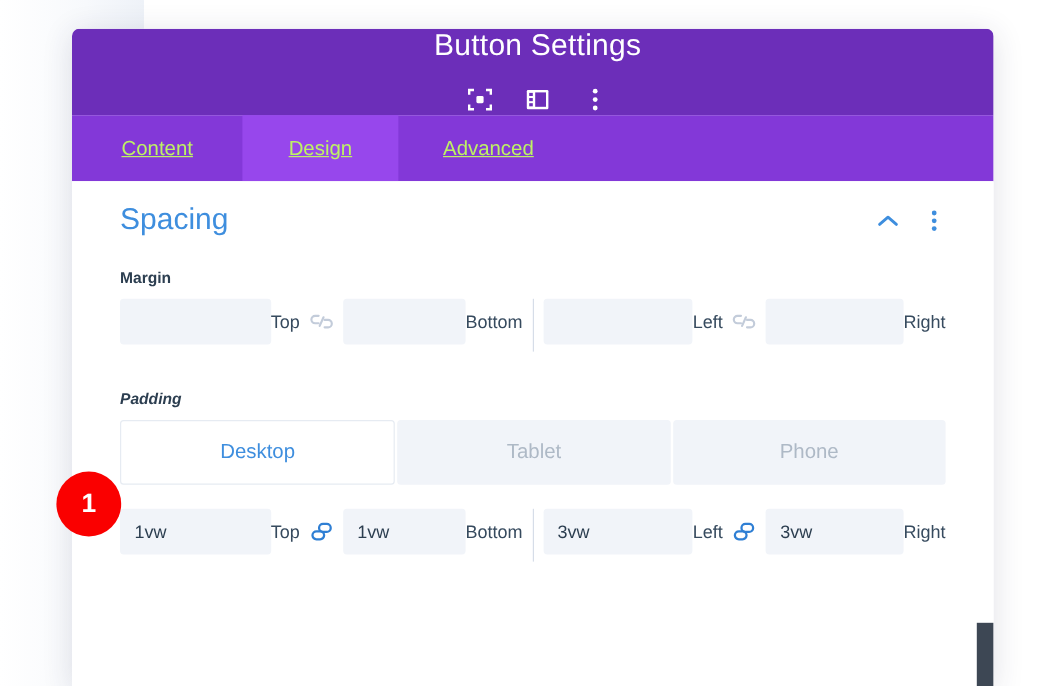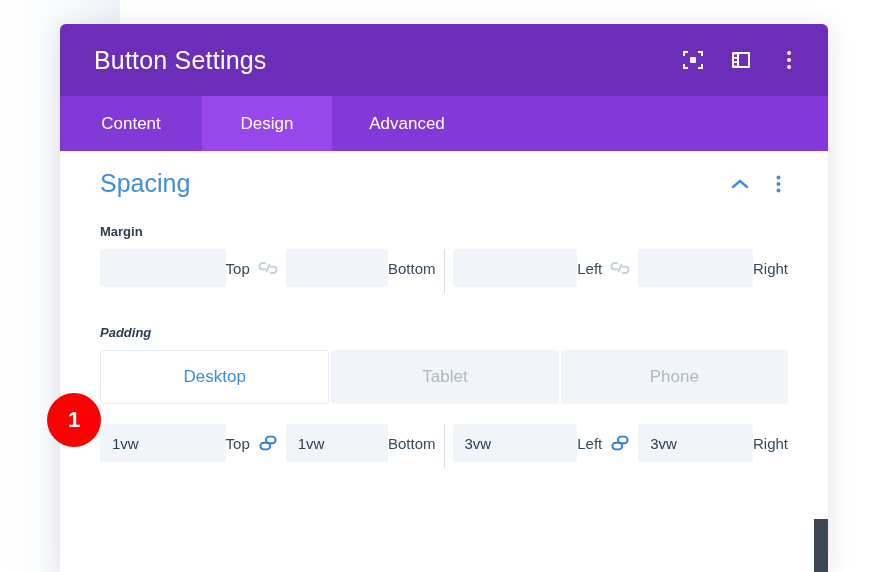--- a/index.html
+++ b/index.html
@@ -43,20 +43,21 @@
   }
 
   
   .modal-header {
     height: 72px;
     background: #6c2eb9;
     display: flex;
     align-items: center;
     padding: 0 26px 0 34px;
     box-sizing: border-box;
+    flex-direction: column;
   }
   .modal-title {
     color: #ffffff;
     font-size: 25px;
     font-weight: 400;
     letter-spacing: 0.2px;
     flex: 1;
     white-space: nowrap;
   }
   .header-actions {
@@ -78,24 +79,25 @@
   .tabbar {
     height: 55px;
     background: #8338d8;
     display: flex;
     align-items: stretch;
   }
   .tab {
     display: flex;
     align-items: center;
     justify-content: center;
-    color: #ffffff;
+    color: #bef264;
     font-size: 17px;
     cursor: pointer;
     white-space: nowrap;
+    text-decoration: underline;
   }
   .tab-content { width: 142px; }
   .tab-design  { width: 130px; background: #9747ec; }
   .tab-advanced{ width: 150px; }
 
   
   .modal-body {
     position: relative;
     height: 421px;
     background: #ffffff;

